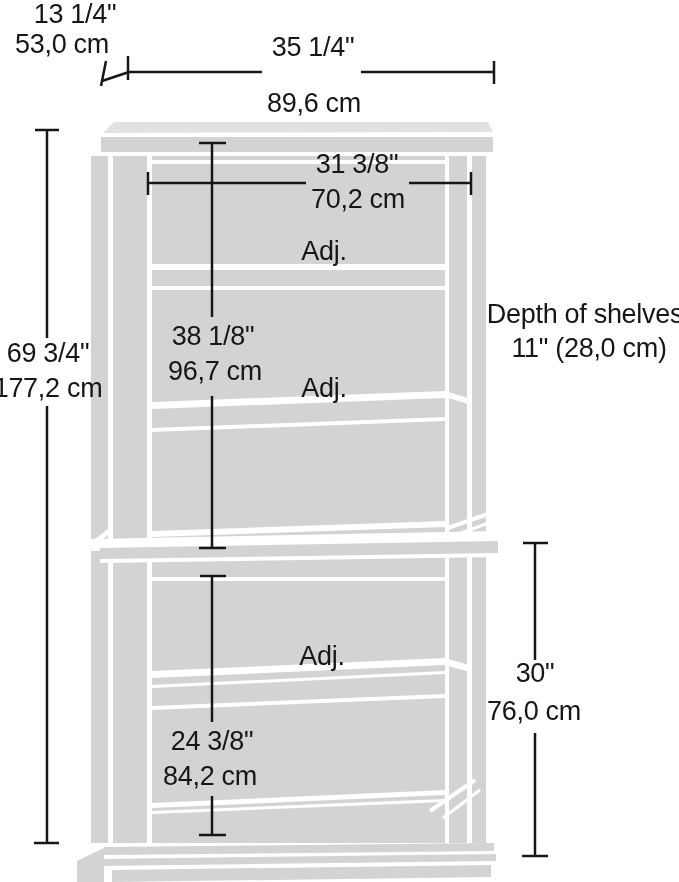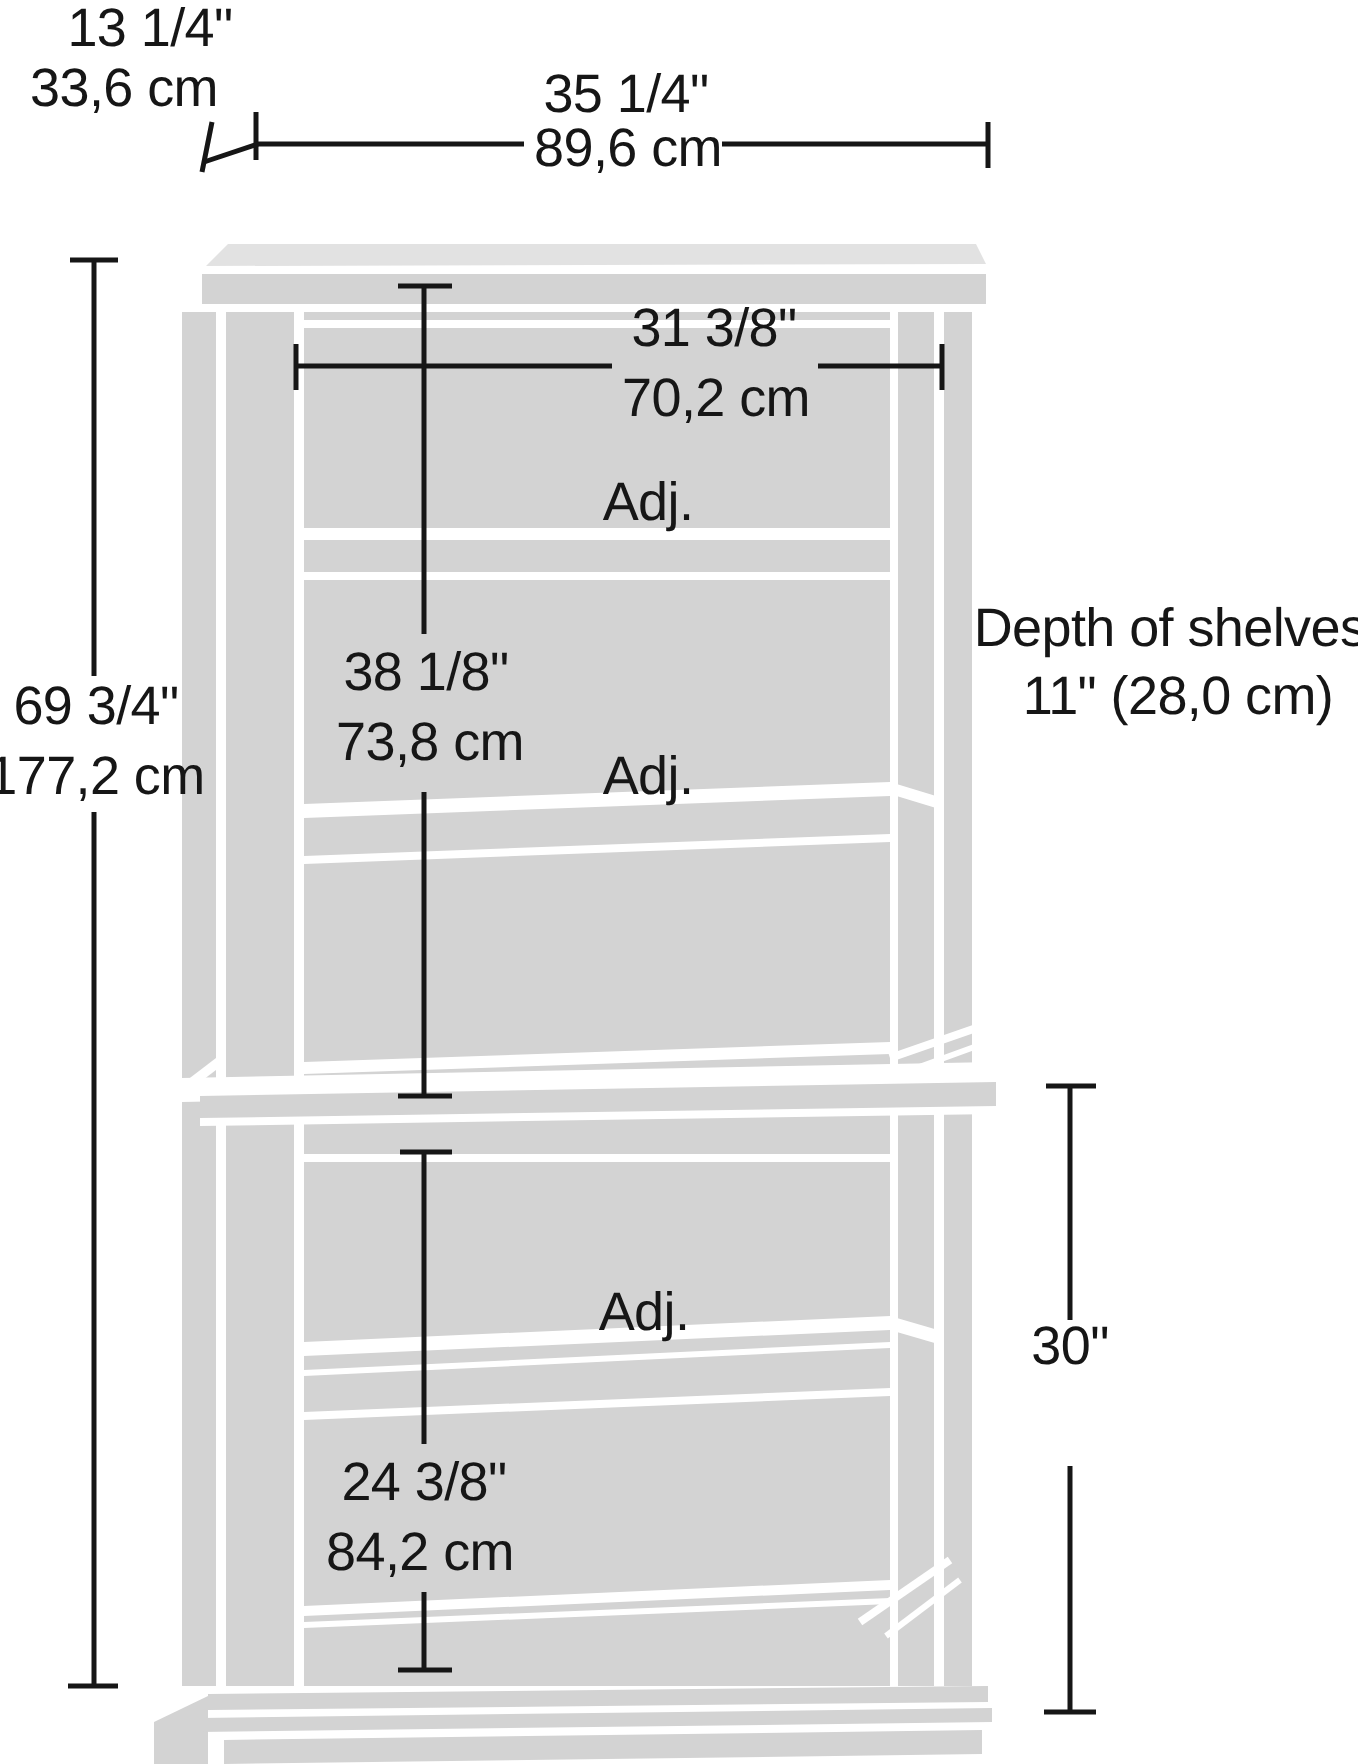--- a/index.html
+++ b/index.html
@@ -143,41 +143,42 @@
       <g>
         <line x1="523" y1="543" x2="548" y2="543"></line>
         <line x1="535" y1="543" x2="535" y2="660"></line>
         <line x1="535" y1="733" x2="535" y2="856"></line>
         <line x1="522" y1="856" x2="548" y2="856"></line>
       </g>
     </g>
   </svg>
 
   <div class="lbl" style="left:75px;  top:0px">13 1/4"</div>
-  <div class="lbl" style="left:62px;  top:30px">33,6 cm</div>
+  <div class="lbl" style="left:62px;  top:30px">53,0 cm</div>
 
   <div class="lbl" style="left:313px; top:33px">35 1/4"</div>
-  <div class="lbl" style="left:314px; top:60px">89,6 cm</div>
+  <div class="lbl" style="left:314px; top:89px">89,6 cm</div>
 
   <div class="lbl" style="left:357px; top:150px">31 3/8"</div>
   <div class="lbl" style="left:358px; top:185px">70,2 cm</div>
 
   <div class="lbl" style="left:324px; top:237px">Adj.</div>
 
   <div class="lbl" style="left:213px; top:322px">38 1/8"</div>
-  <div class="lbl" style="left:215px; top:357px">73,8 cm</div>
+  <div class="lbl" style="left:215px; top:357px">96,7 cm</div>
 
   <div class="lbl" style="left:324px; top:374px">Adj.</div>
 
   <div class="lbl" style="left:585px; top:300px">Depth of shelves</div>
   <div class="lbl" style="left:589px; top:334px">11" (28,0 cm)</div>
 
   <div class="lbl" style="left:322px; top:642px">Adj.</div>
 
   <div class="lbl" style="left:212px; top:727px">24 3/8"</div>
   <div class="lbl" style="left:210px; top:762px">84,2 cm</div>
 
   <div class="lbl" style="left:535px; top:659px">30"</div>
+  <div class="lbl" style="left:534px; top:697px">76,0 cm</div>
 
   <div class="lbl" style="left:48px;  top:339px">69 3/4"</div>
   <div class="lbl" style="left:48px;  top:374px">177,2 cm</div>
 
 </div>
 
 </body></html>

